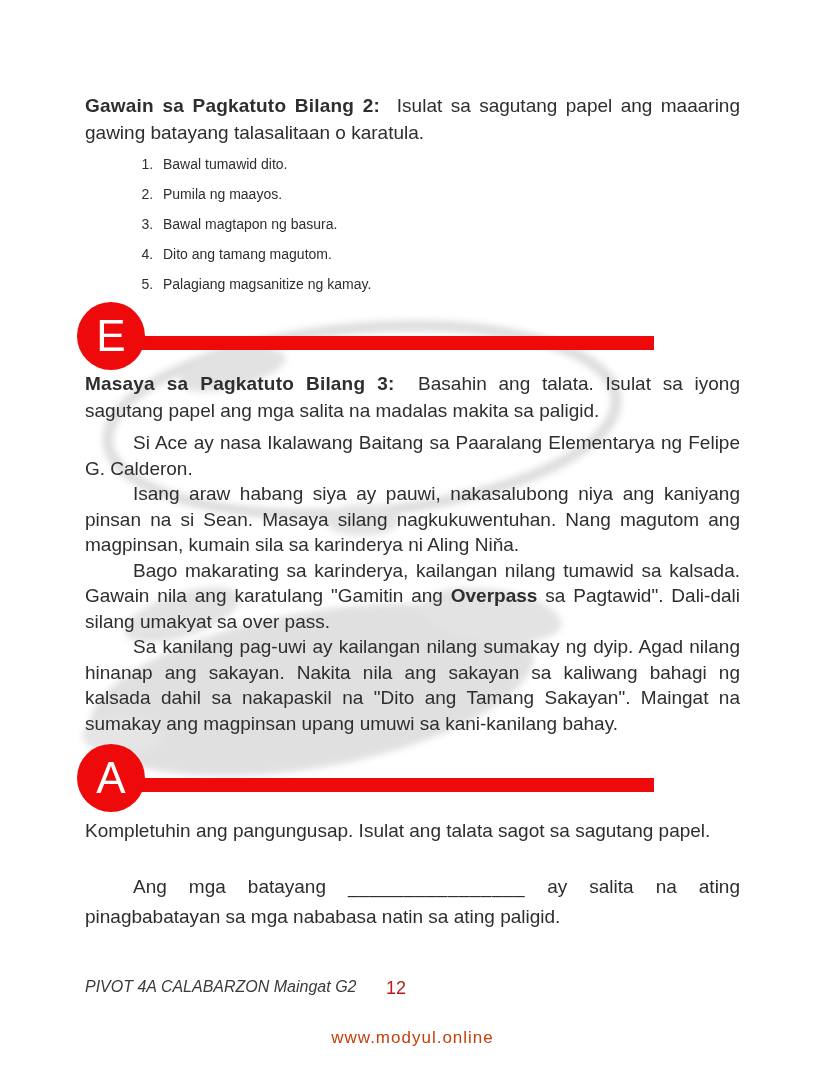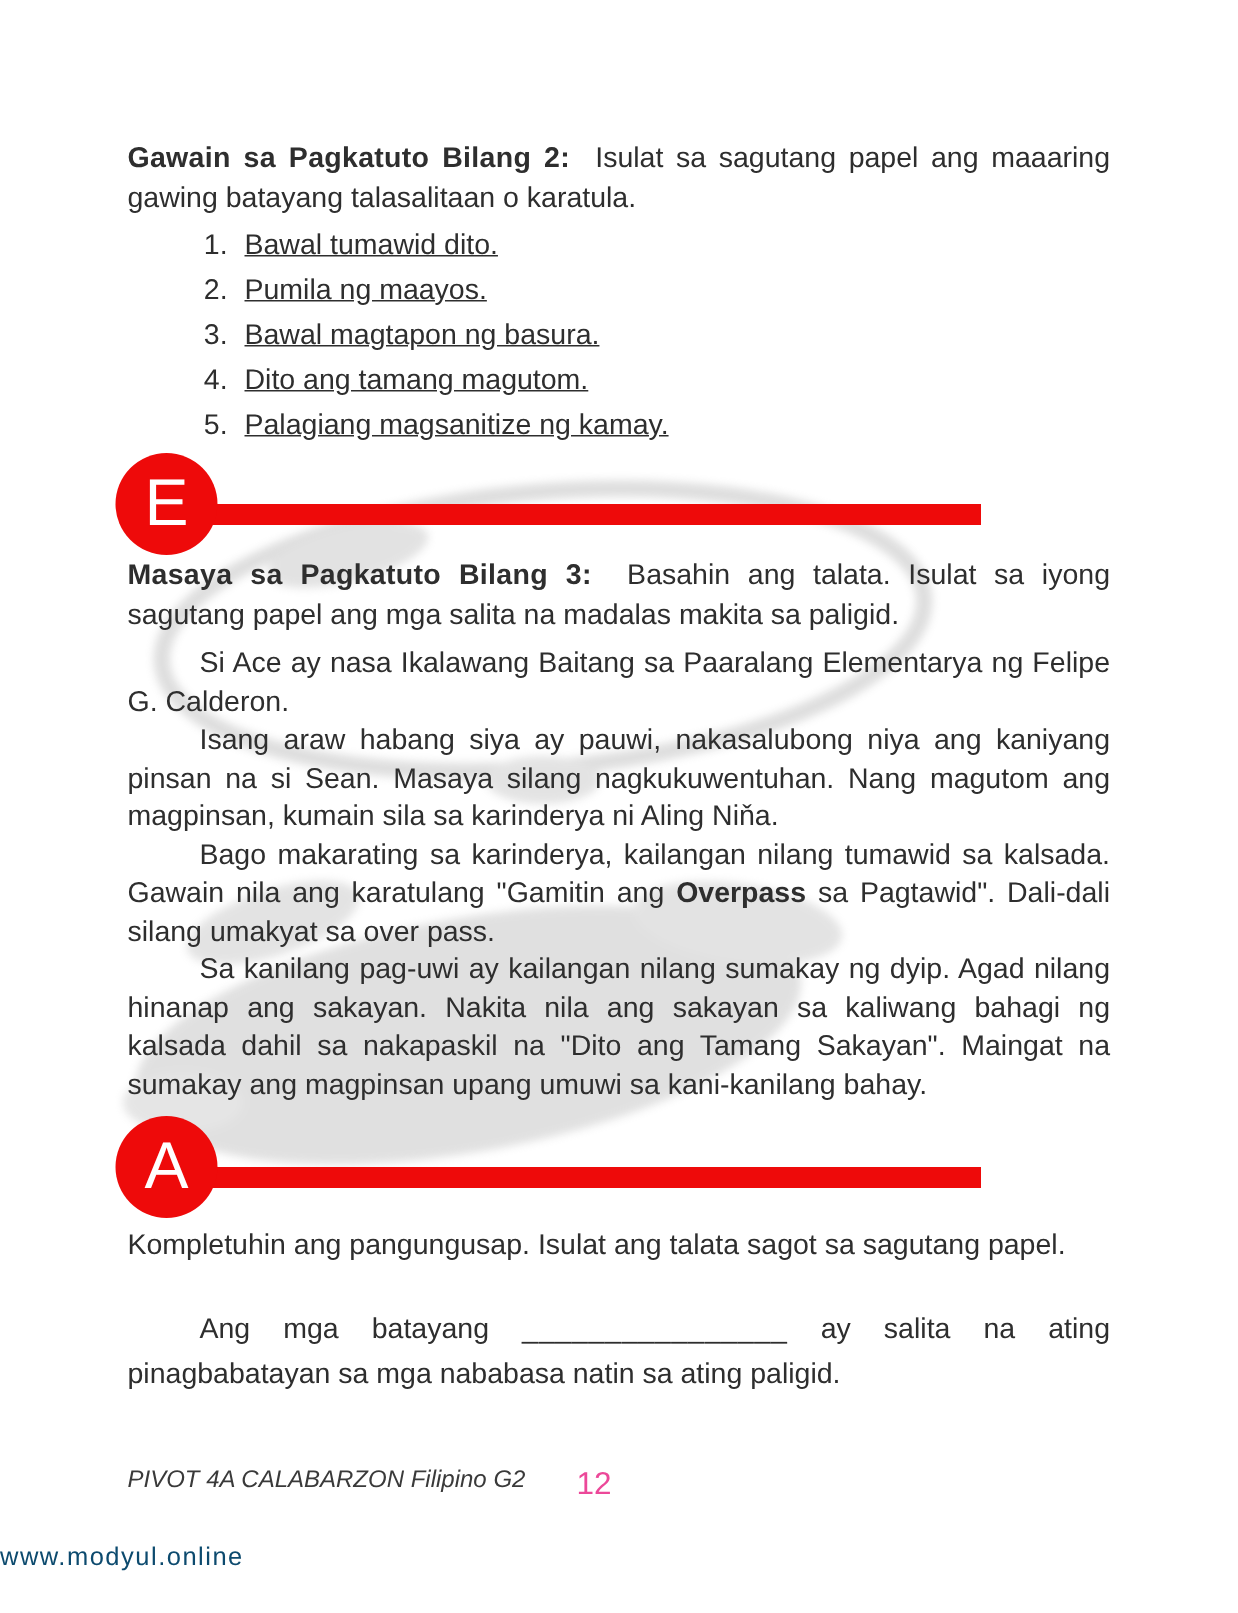--- a/index.html
+++ b/index.html
@@ -34,22 +34,21 @@
     text-align: justify;
     margin: 0;
   }
   .heading { line-height: 27px; margin-bottom: 6px; }
   .heading b { font-weight: 700; letter-spacing: 0.2px; }
   .indent { text-indent: 48px; }
 
   ol.sign-list {
     margin: 6px 0 0 0;
     padding-left: 72px;
-    font-size: 19px;
-    text-decoration: underline;
+    font-size: 14px;
   }
   ol.sign-list li {
     line-height: 24px;
     margin-bottom: 6px;
     text-align: left;
     padding-left: 6px;
   }
 
   .badge-row { position: relative; height: 64px; margin-left: -8px; z-index: 1; }
   .badge-row.e { margin-top: 2px; margin-bottom: 4px; }
@@ -86,26 +85,27 @@
     z-index: 1;
   }
   .footer-left {
     position: absolute; left: 85px; top: 0;
     font-style: italic;
     font-size: 16px;
     color: #3a3a3a;
   }
   .footer-page {
     position: absolute; left: 48%; transform: translateX(-50%); top: 0;
-    font-size: 21px;
-    color: #ec4899;
+    font-size: 18px;
+    color: #b91c1c;
   }
   .site-watermark {
     position: absolute; top: 1028px; left: 0; width: 100%;
-    color: #0c4a6e;
+    text-align: center;
+    color: #c2410c;
     font-size: 17px;
     letter-spacing: 1px;
     z-index: 1;
   }
 </style>
 </head>
 <body>
 
 <div class="page">
 
@@ -154,19 +154,19 @@
         </div>
     </div>
 
     <p class="para loose">Kompletuhin ang pangungusap. Isulat ang talata sagot sa sagutang papel.</p>
 
     <p class="para indent fill"><span>Ang mga batayang </span><span class="blank">________________</span><span> ay salita na ating pinagbabatayan sa mga nababasa natin sa ating paligid.</span></p>
 
   </div>
 
   <div class="footer">
-    <span class="footer-left">PIVOT 4A CALABARZON Filipino G2</span>
+    <span class="footer-left">PIVOT 4A CALABARZON Maingat G2</span>
     <span class="footer-page">12</span>
   </div>
 
   <div class="site-watermark">www.modyul.online</div>
 
 </div>
 
 </body></html>

